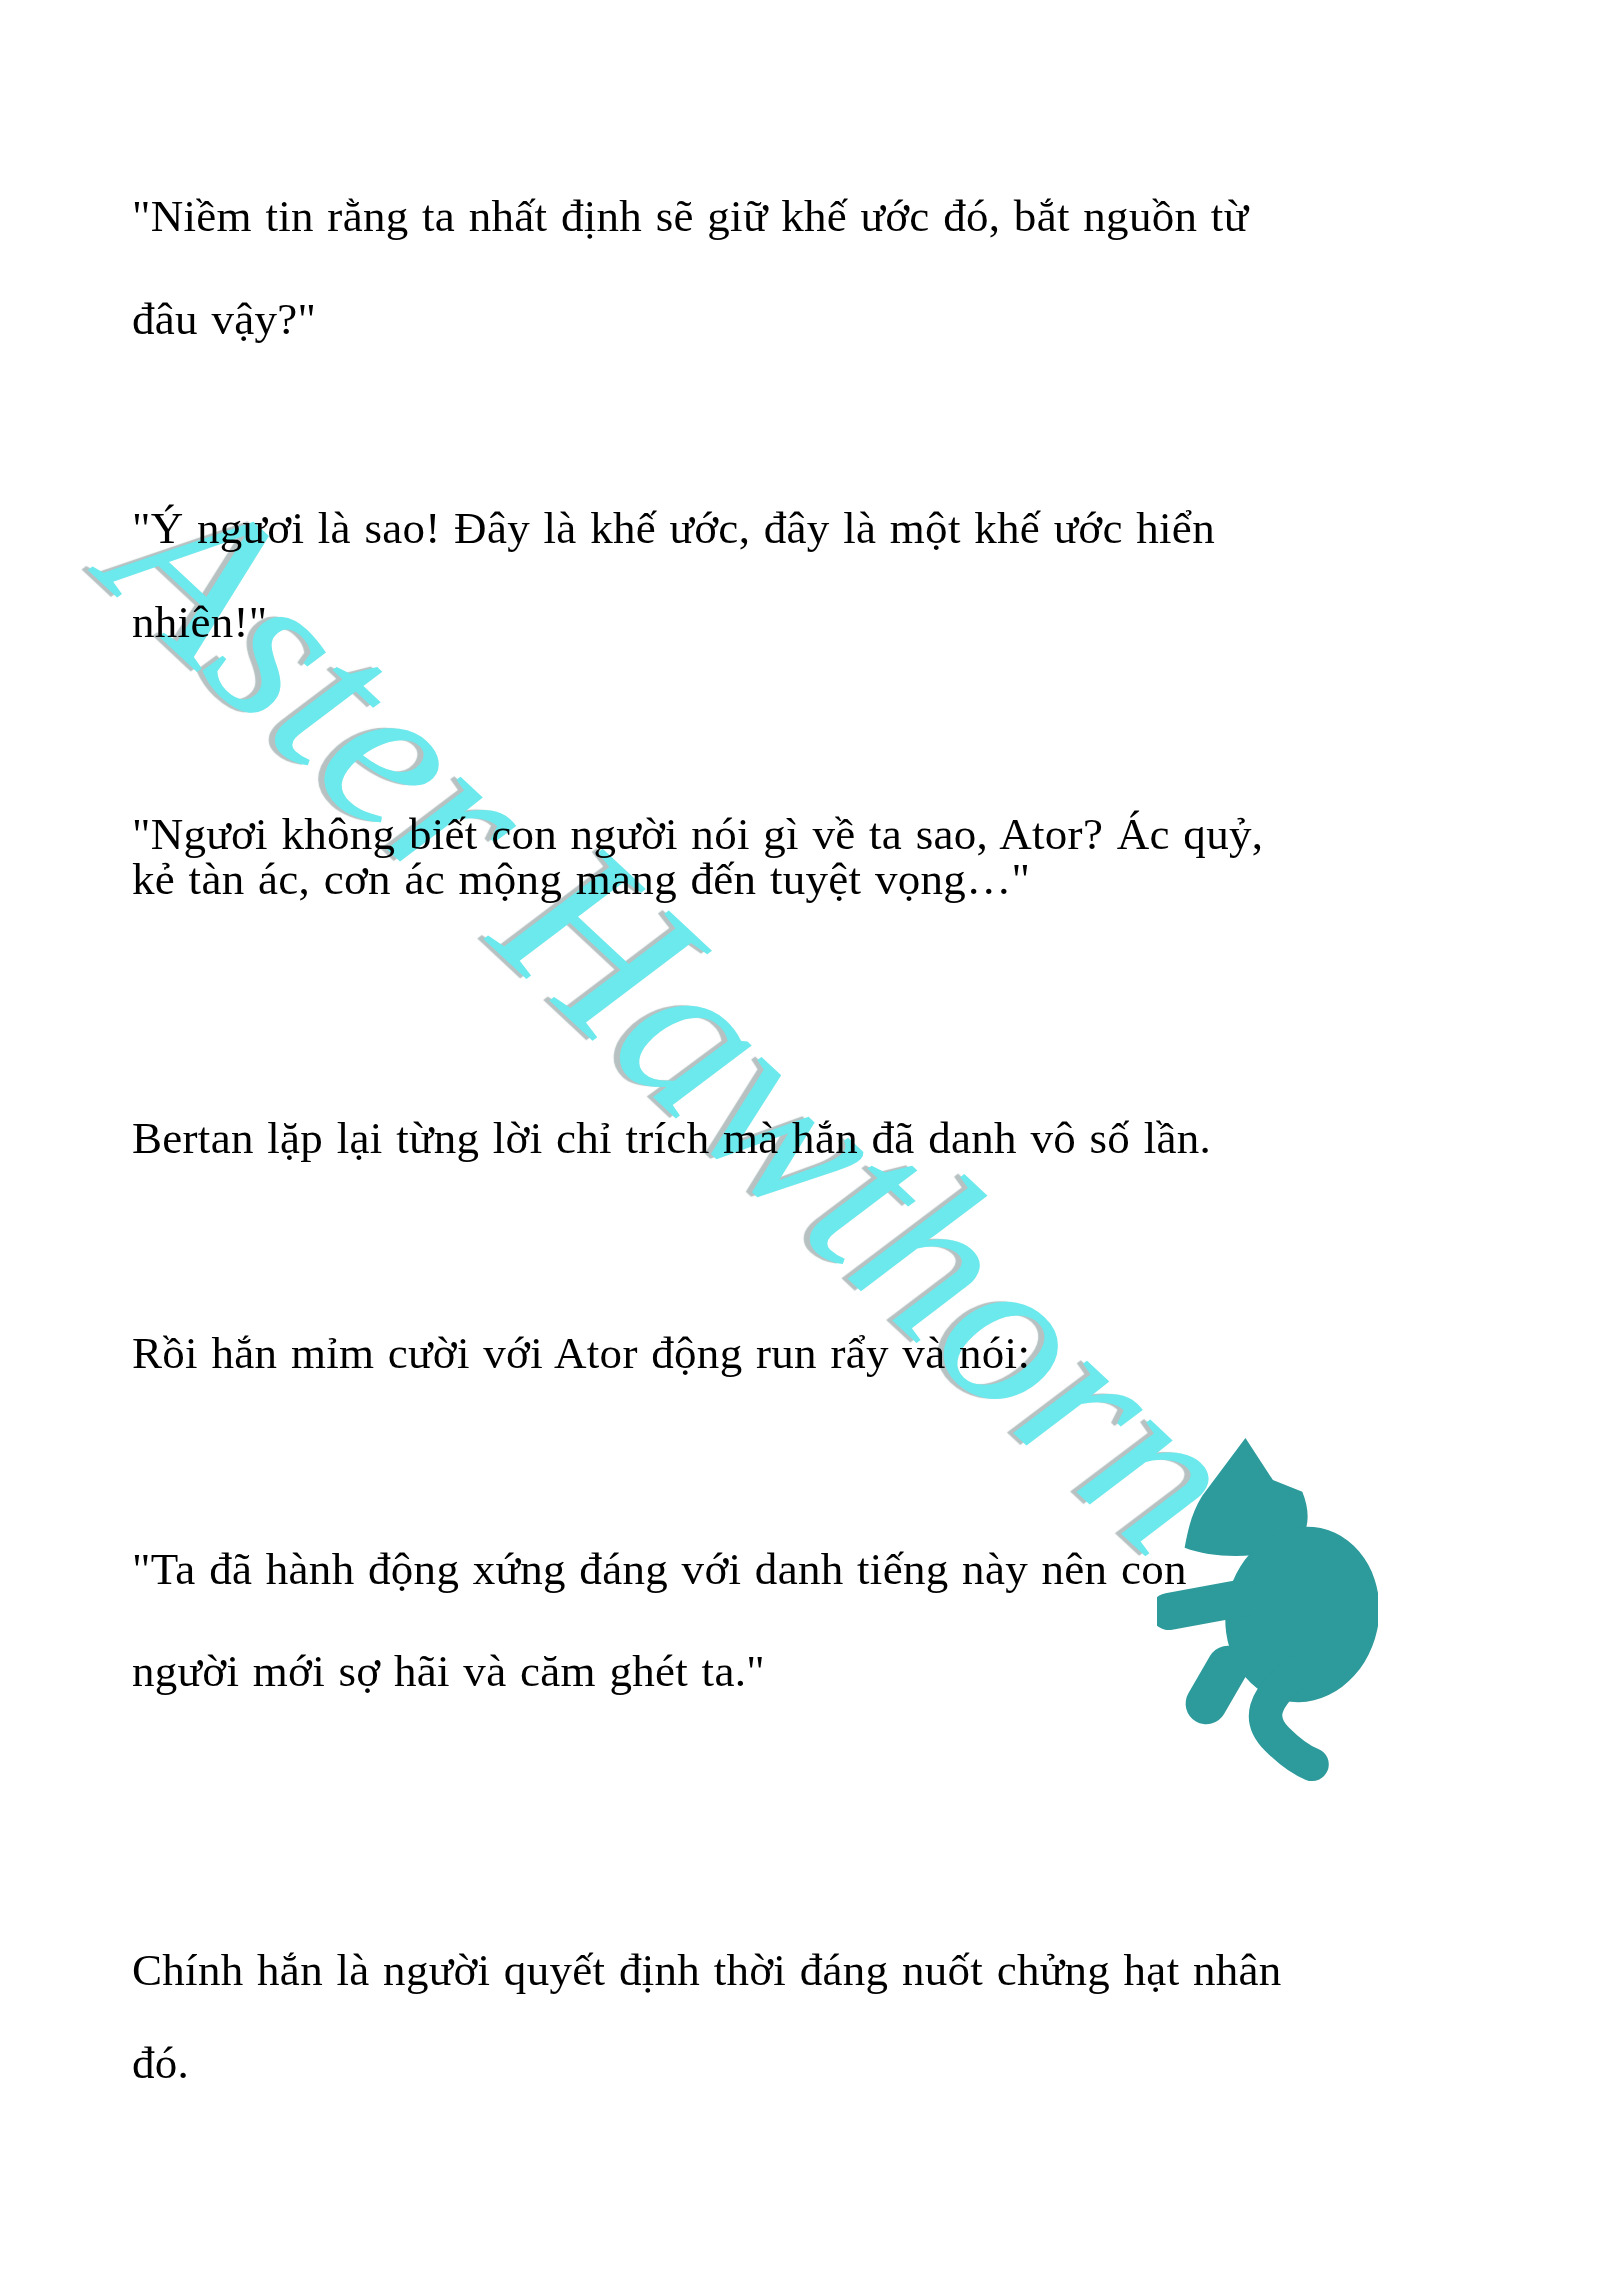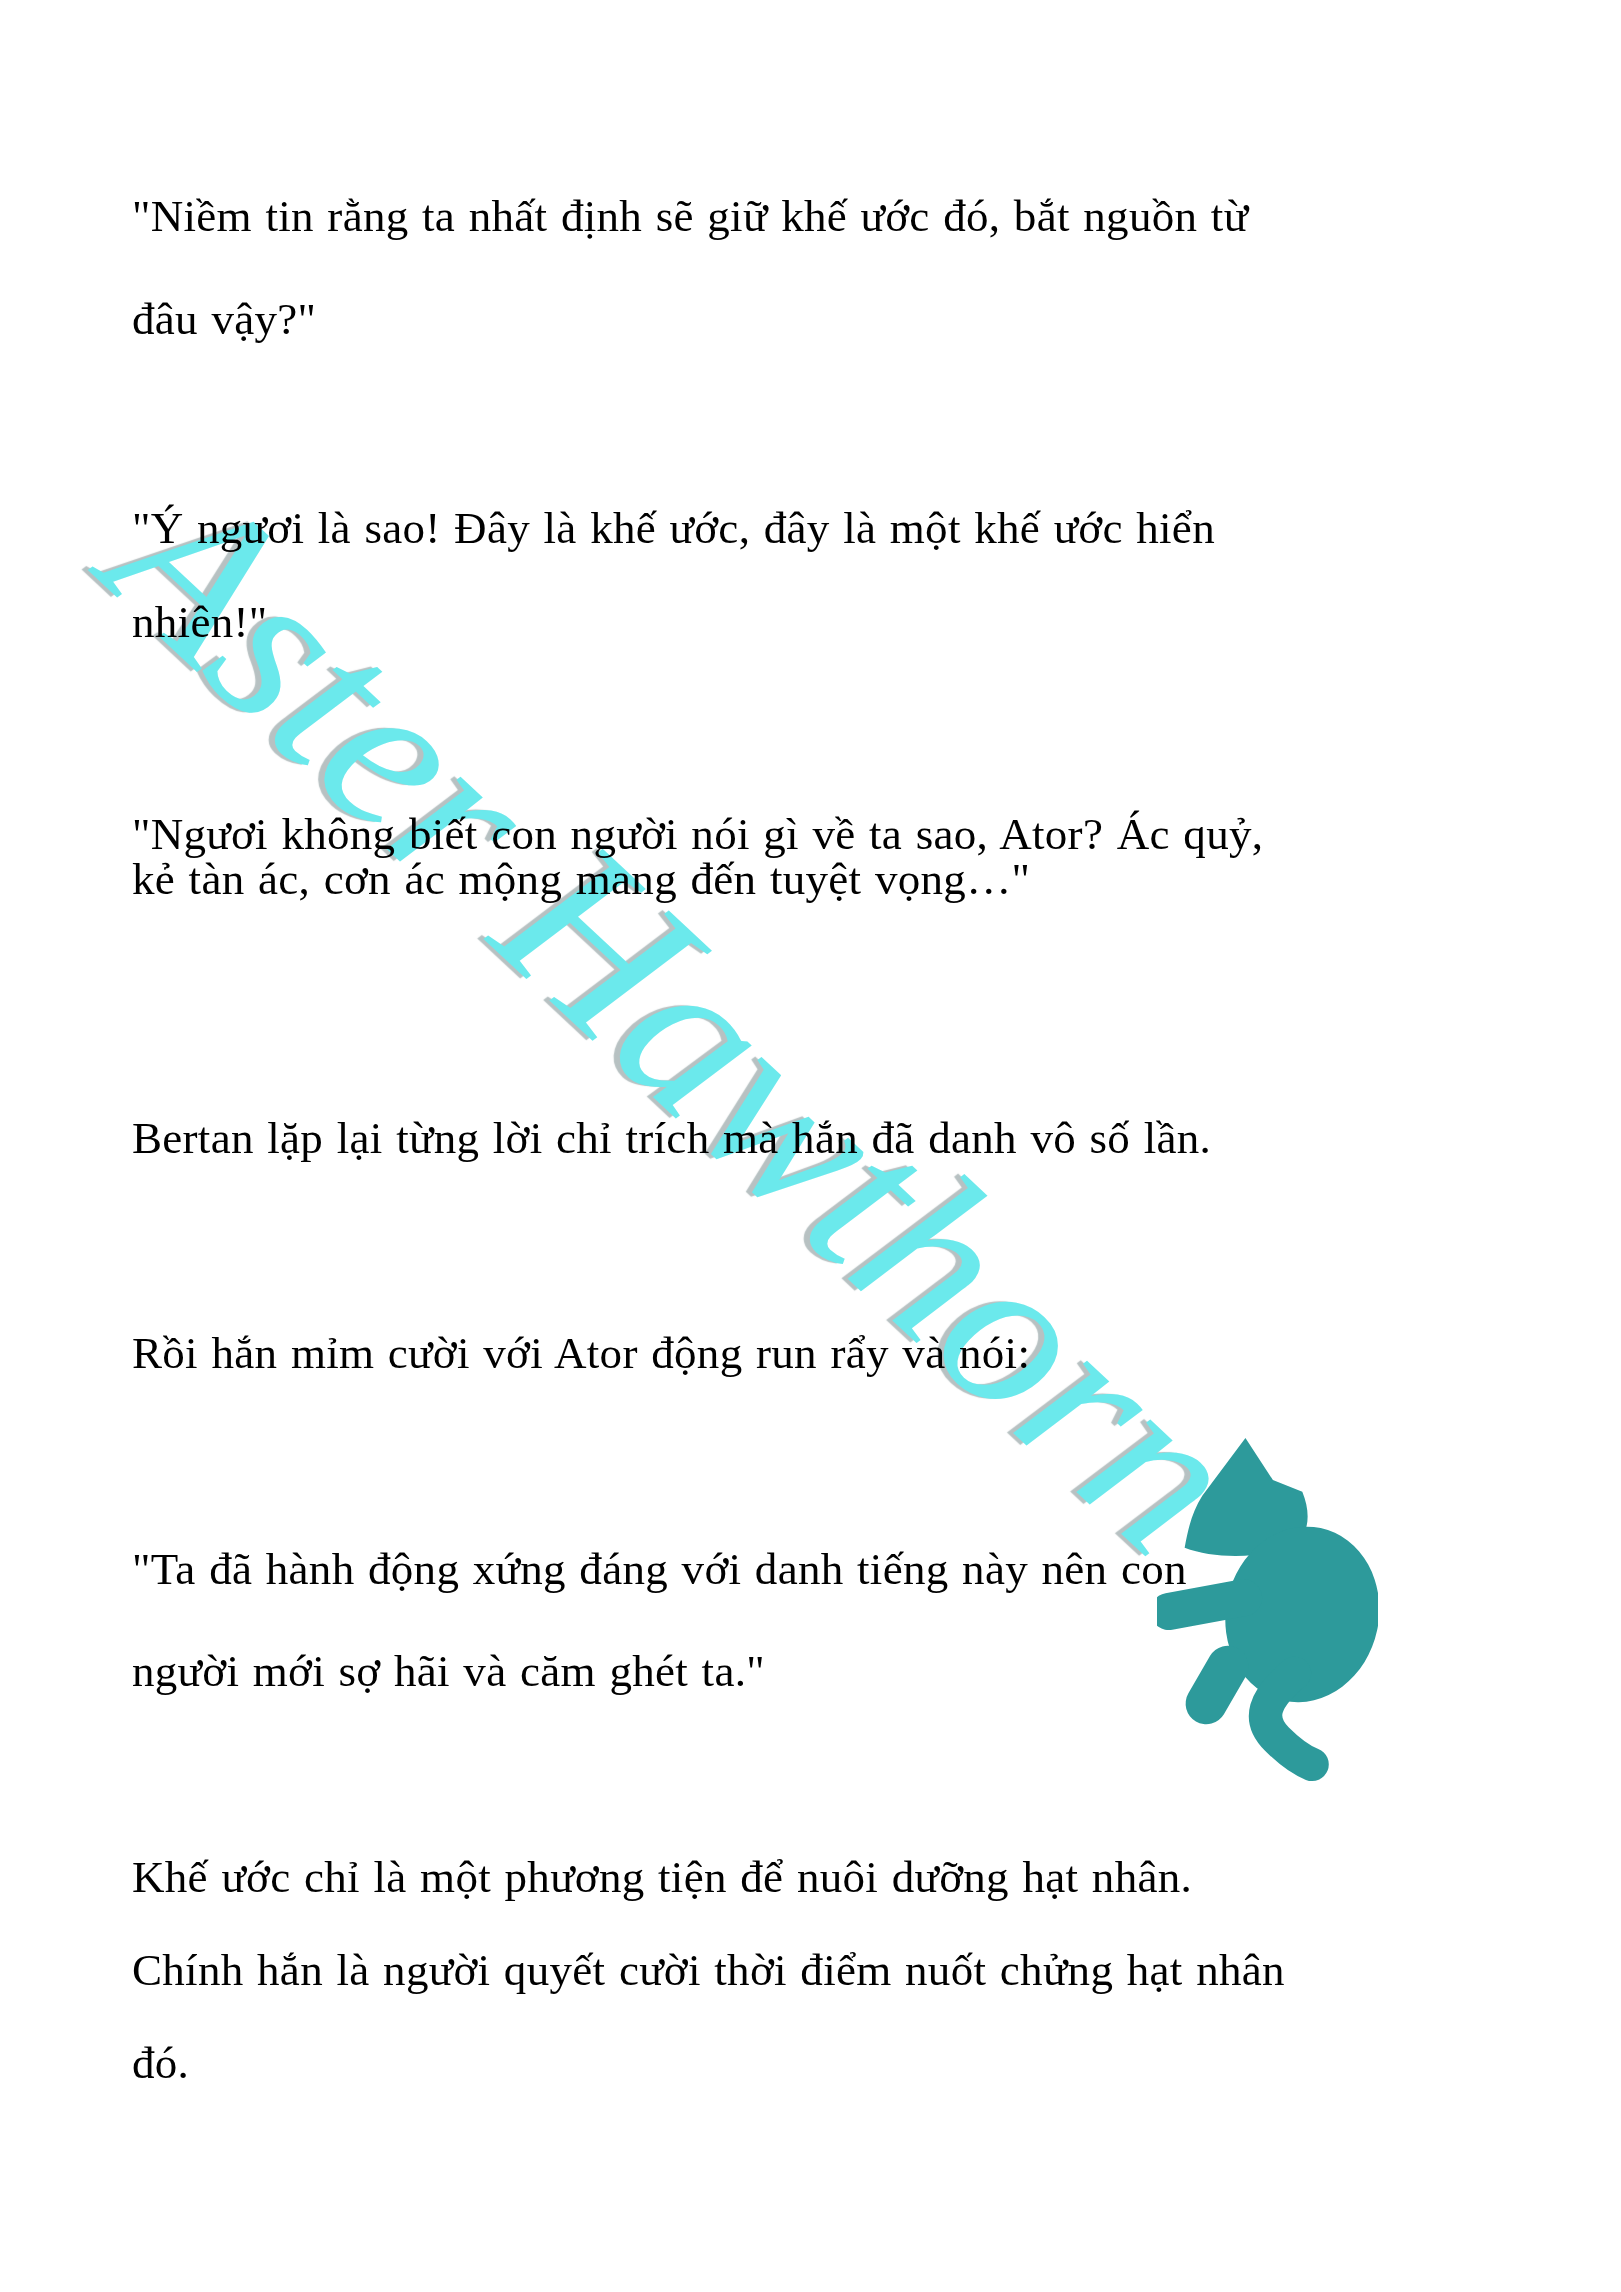--- a/index.html
+++ b/index.html
@@ -78,18 +78,17 @@
   <div class="text-line" style="top:804px">"Ngươi không biết con người nói gì về ta sao, Ator? Ác quỷ,</div>
   <div class="text-line" style="top:849px">kẻ tàn ác, cơn ác mộng mang đến tuyệt vọng…"</div>
 
   <div class="text-line" style="top:1108px">Bertan lặp lại từng lời chỉ trích mà hắn đã danh vô số lần.</div>
 
   <div class="text-line" style="top:1323px">Rồi hắn mỉm cười với Ator động run rẩy và nói:</div>
 
   <div class="text-line" style="top:1539px">"Ta đã hành động xứng đáng với danh tiếng này nên con</div>
   <div class="text-line" style="top:1641px">người mới sợ hãi và căm ghét ta."</div>
 
-  <div class="text-line" style="top:1847px">Khế ước chỉ là một phương tiện để nuôi dưỡng hạt nhân.</div>
-  <div class="text-line" style="top:1940px">Chính hắn là người quyết cười thời điểm nuốt chửng hạt nhân</div>
+  <div class="text-line" style="top:1940px">Chính hắn là người quyết định thời đáng nuốt chửng hạt nhân</div>
   <div class="text-line" style="top:2033px">đó.</div>
 
 </div>
 
 
 </body></html>

